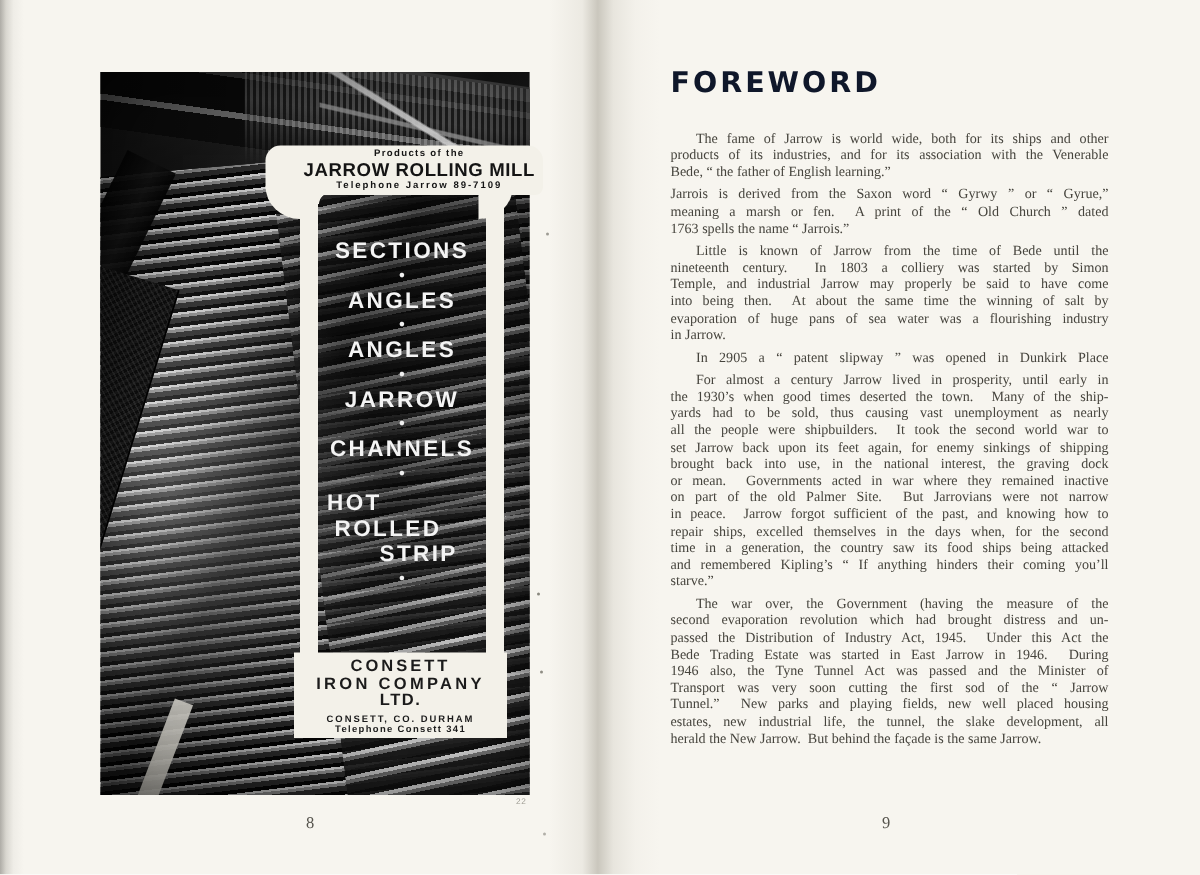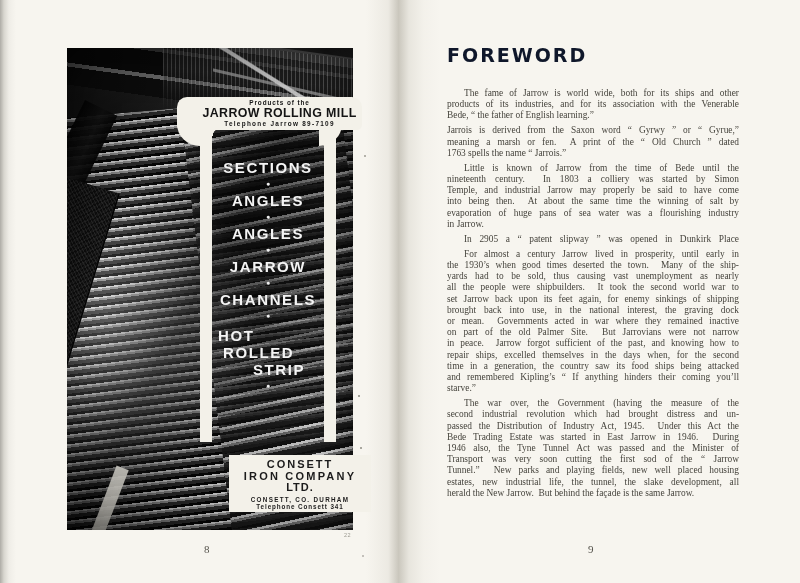--- a/index.html
+++ b/index.html
@@ -61,23 +61,23 @@
   .banner .ttl{font-size:12.4px;font-weight:800;letter-spacing:.4px;line-height:13px;white-space:nowrap;}
   .banner .tel{font-size:6.4px;font-weight:700;letter-spacing:1.3px;line-height:8px;white-space:nowrap;}
   .foot{position:absolute;top:124px;width:23px;height:22px;background:#f3f1e9;}
   .foot.l{left:177px;border-bottom-left-radius:100% 100%;}
   .foot.r{left:319px;border-bottom-right-radius:100% 100%;}
   .bar{position:absolute;top:128px;width:12px;height:314px;background:#f3f1e9;}
   .bar.l{left:200px;} .bar.r{left:324px;}
   .fillet{position:absolute;top:128px;width:8px;height:8px;}
   .fillet.l{left:212px;background:radial-gradient(circle at 100% 100%,rgba(0,0,0,0) 7px,#f3f1e9 7.5px);}
   .fillet.r{left:316px;background:radial-gradient(circle at 0% 100%,rgba(0,0,0,0) 7px,#f3f1e9 7.5px);}
-  .panel{position:absolute;left:196px;top:455px;width:142px;height:57px;background:#f3f1e9;
+  .panel{position:absolute;left:196px;top:435px;width:142px;height:57px;background:#f3f1e9;
     display:flex;flex-direction:column;align-items:center;justify-content:flex-start;padding-top:4px;box-sizing:border-box;
-    color:#1b1b1b;text-align:center;margin-left:33px;}
+    color:#1b1b1b;text-align:center;}
   .panel .n1{font-size:11px;font-weight:800;letter-spacing:2px;line-height:11.5px;}
   .panel .n2{font-size:11px;font-weight:800;letter-spacing:2.2px;line-height:11.5px;white-space:nowrap;}
   .panel .n3{font-size:11px;font-weight:800;letter-spacing:1px;line-height:11.5px;}
   .panel .ad1{font-size:6.3px;font-weight:700;letter-spacing:1.3px;line-height:7px;margin-top:2px;white-space:nowrap;}
   .panel .ad2{font-size:6.3px;font-weight:700;letter-spacing:.9px;line-height:7px;white-space:nowrap;}
   
   .plist{position:absolute;left:212px;top:130px;width:112px;height:312px;overflow:hidden;
     display:flex;flex-direction:column;align-items:center;padding-top:29px;box-sizing:border-box;}
   .pword{height:17px;line-height:17px;font-size:15px;font-weight:800;letter-spacing:1.6px;color:#f4f4f4;white-space:nowrap;}
   .pdot{height:16px;line-height:15px;font-size:7px;color:#f0f0f0;}
@@ -195,21 +195,21 @@
         <div class="pline">or mean.  Governments acted in war where they remained inactive</div>
         <div class="pline">on part of the old Palmer Site.  But Jarrovians were not narrow</div>
         <div class="pline">in peace.  Jarrow forgot sufficient of the past, and knowing how to</div>
         <div class="pline">repair ships, excelled themselves in the days when, for the second</div>
         <div class="pline">time in a generation, the country saw its food ships being attacked</div>
         <div class="pline">and remembered Kipling’s “ If anything hinders their coming you’ll</div>
         <div class="pline last">starve.”</div>
       </div>
       <div class="para">
         <div class="pline first">The war over, the Government (having the measure of the</div>
-        <div class="pline">second industrial revolution which had brought distress and un-</div>
+        <div class="pline">second evaporation revolution which had brought distress and un-</div>
         <div class="pline">passed the Distribution of Industry Act, 1945.  Under this Act the</div>
         <div class="pline">Bede Trading Estate was started in East Jarrow in 1946.  During</div>
         <div class="pline">1946 also, the Tyne Tunnel Act was passed and the Minister of</div>
         <div class="pline">Transport was very soon cutting the first sod of the “ Jarrow</div>
         <div class="pline">Tunnel.”  New parks and playing fields, new well placed housing</div>
         <div class="pline">estates, new industrial life, the tunnel, the slake development, all</div>
         <div class="pline last">herald the New Jarrow.  But behind the façade is the same Jarrow.</div>
       </div>
     </div>
   <div class="pageno right">9</div>

